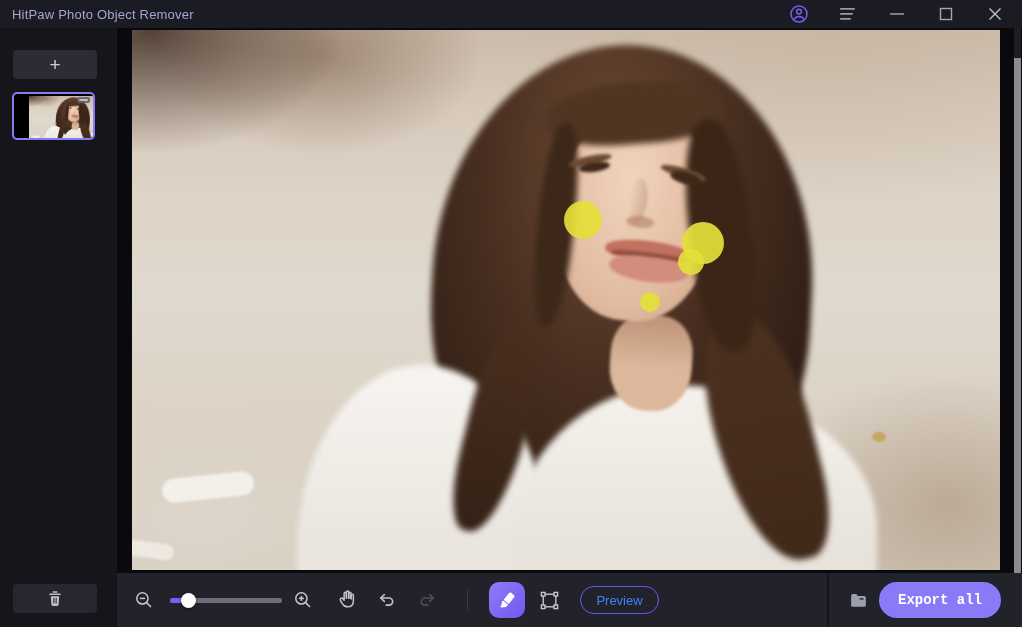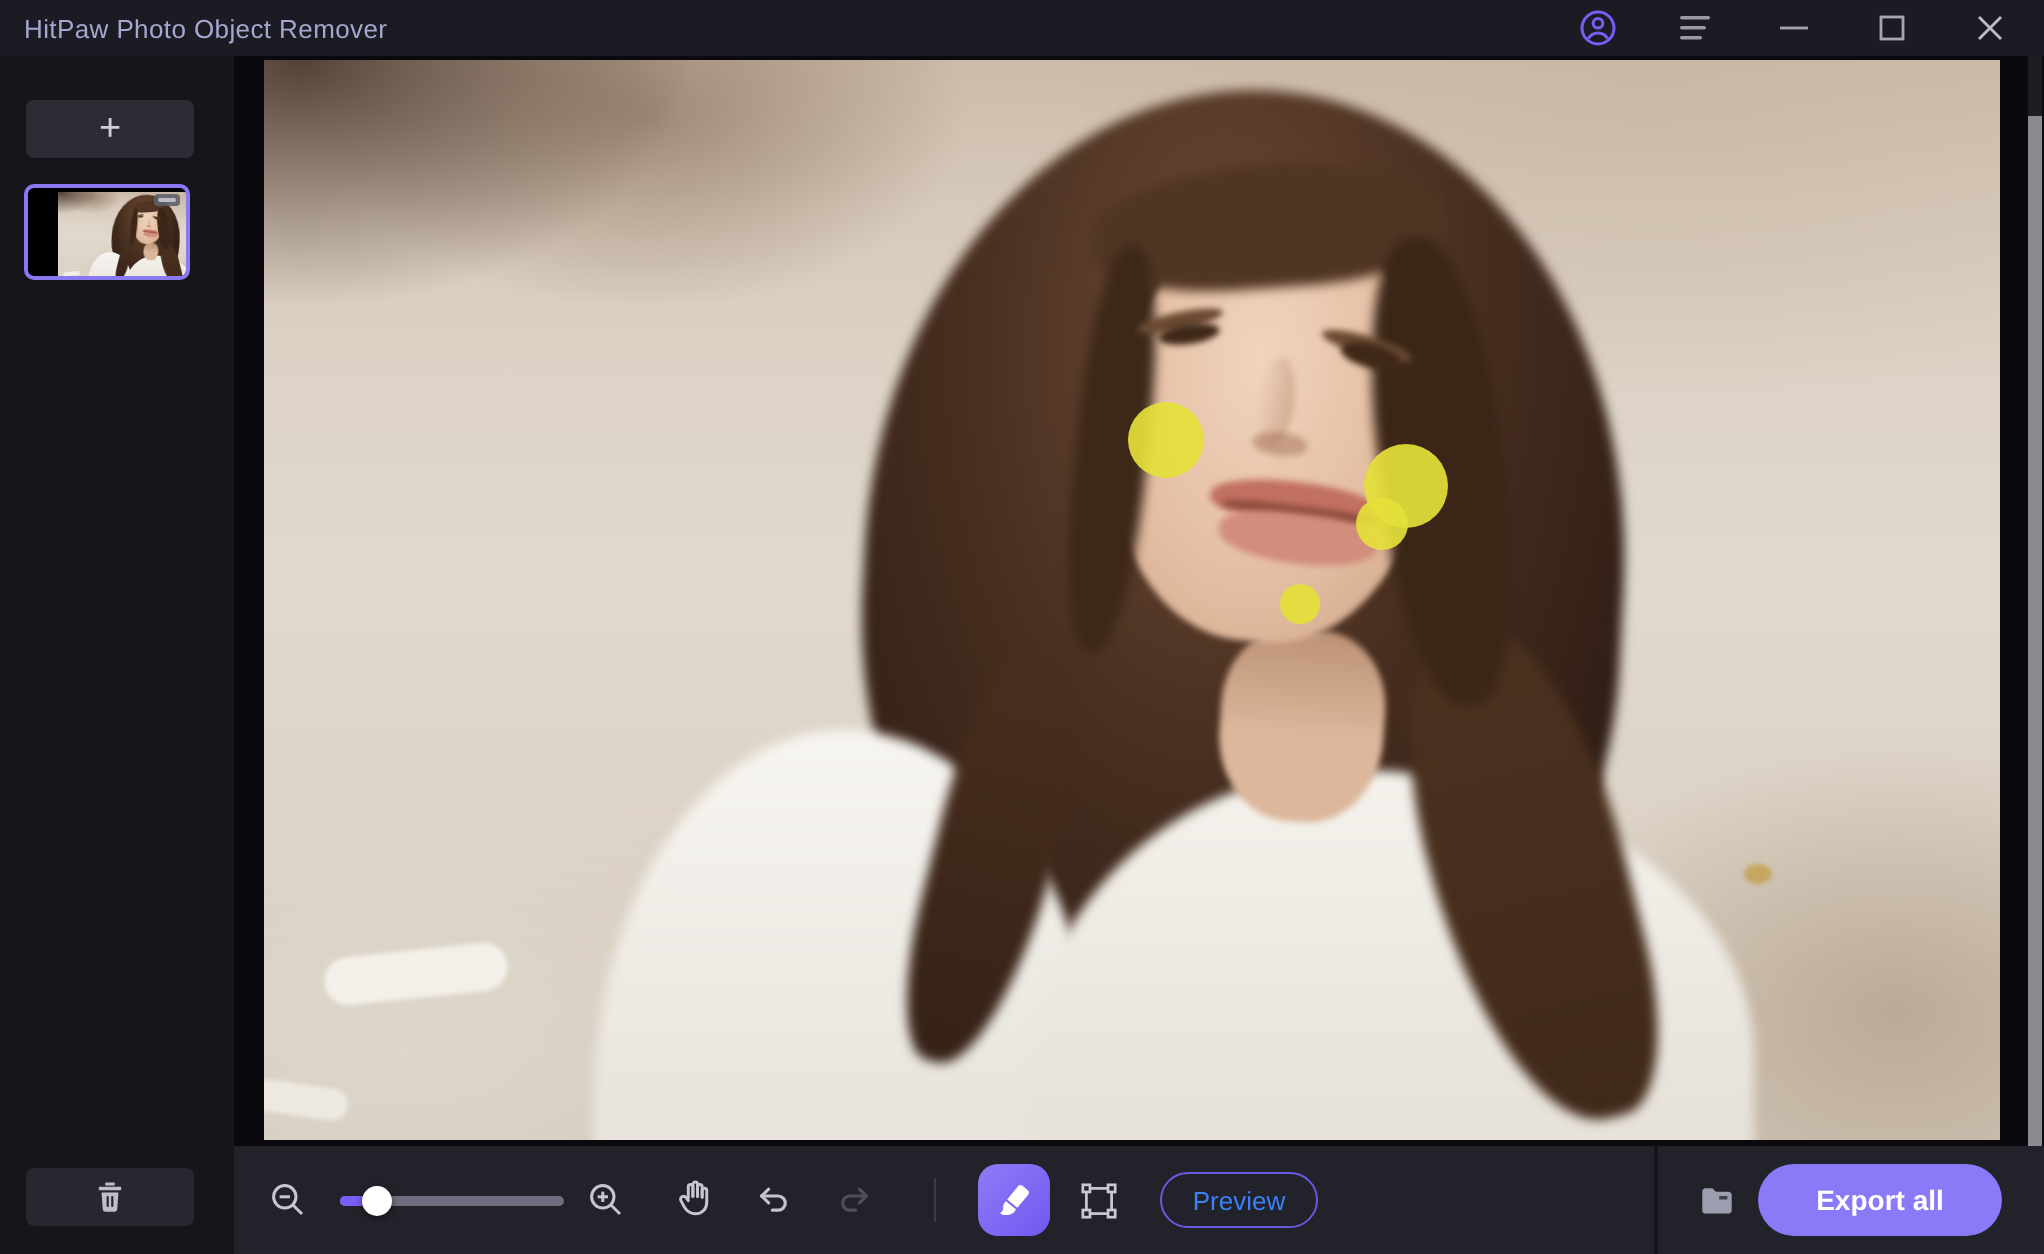--- a/index.html
+++ b/index.html
@@ -70,21 +70,21 @@
   .toolbar .abs{position:absolute;}
   .icon-btn{width:22px;height:22px;display:flex;align-items:center;justify-content:center;}
   .slider-wrap{left:53px;top:23px;width:112px;height:8px;}
   .slider-track{position:absolute;left:0;top:2px;width:112px;height:5px;border-radius:3px;background:#6e6e7e;}
   .slider-fill{position:absolute;left:0;top:2px;height:5px;border-radius:3px;background:#7b5cf6;}
   .slider-thumb{position:absolute;top:-3px;width:15px;height:15px;border-radius:50%;background:#fff;box-shadow:0 1px 3px rgba(0,0,0,.5);}
   .vdivider{width:1px;height:22px;background:#3c3c46;}
   .brush-btn{left:372px;top:9px;width:36px;height:36px;border-radius:10px;background:linear-gradient(135deg,#8f7bf7,#7357f0);display:flex;align-items:center;justify-content:center;}
   .preview-btn{left:463px;top:13px;width:79px;height:28px;border-radius:15px;border:1px solid #6a58e0;background:transparent;color:#3b82f6;font-size:13px;display:flex;align-items:center;justify-content:center;font-family:"Liberation Sans",sans-serif;}
   .export-area-divider{left:710px;top:0;width:2px;height:54px;background:#14141a;}
-  .export-btn{left:762px;top:9px;width:122px;height:36px;border-radius:18px;background:#8b7af8;color:#fff;font-size:14px;font-weight:700;display:flex;align-items:center;justify-content:center;font-family:Liberation Sans, sans-serif;border:none;}
+  .export-btn{left:762px;top:9px;width:122px;height:36px;border-radius:18px;background:#8b7af8;color:#fff;font-size:14px;font-weight:700;display:flex;align-items:center;justify-content:center;font-family:Liberation Mono, monospace;border:none;}
   svg{display:block;}
 </style>
 </head>
 <body>
 
 <div class="window">
 
   <div class="titlebar">
     <span class="title">HitPaw Photo Object Remover</span>
     <div class="tb-icons">

